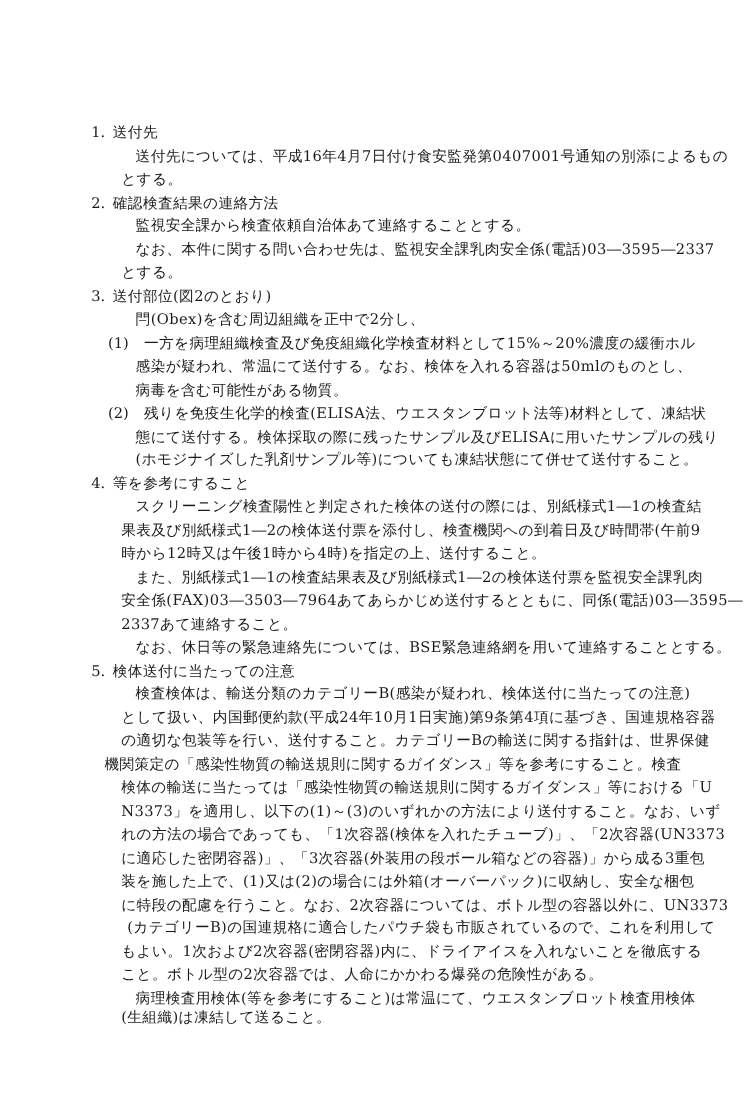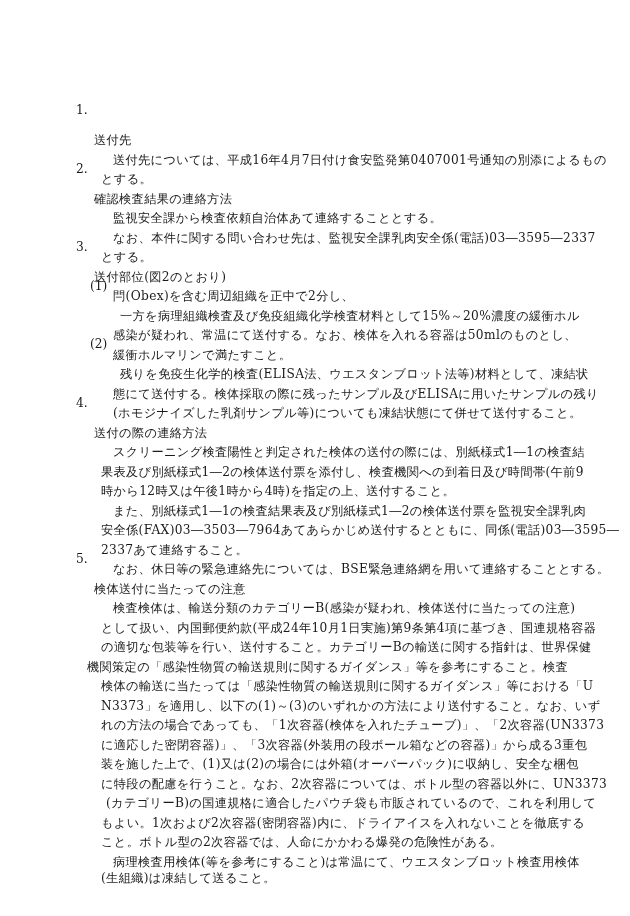--- a/index.html
+++ b/index.html
@@ -4,21 +4,21 @@
 <style>
   html, body { margin: 0; padding: 0; background: #ffffff; }
   body {
     width: 630px; height: 916px; overflow: hidden; position: relative;
     font-family: "DejaVu Serif", "Liberation Serif", serif;
     color: #1a1a1a;
   }
   .page { position: absolute; left: 0; top: 0; width: 630px; height: 916px; background: #fff; }
   .line {
     position: absolute; white-space: nowrap;
-    font-size: 12.2px; line-height: 16px; letter-spacing: 0.35px; margin-top: 30px;
+    font-size: 12.2px; line-height: 16px; letter-spacing: 0.35px;
   }
   .num { position: absolute; font-size: 12.2px; line-height: 16px; }
 </style>
 </head>
 <body>
 
 <div class="page">
 
   <div>
     <span class="num" style="left:76px;top:102px">1.</span>
@@ -37,34 +37,34 @@
 
   <div>
     <span class="num" style="left:76px;top:239px">3.</span>
     <span class="line" style="left:94px;top:239px">送付部位(図2のとおり)</span>
     <span class="line" style="left:113px;top:258px">閂(Obex)を含む周辺組織を正中で2分し、</span>
 
     <div>
       <span class="num" style="left:90px;top:278px">(1)</span>
       <span class="line" style="left:120px;top:278px">一方を病理組織検査及び免疫組織化学検査材料として15%～20%濃度の緩衝ホル</span>
       <span class="line" style="left:113px;top:297px">感染が疑われ、常温にて送付する。なお、検体を入れる容器は50mlのものとし、</span>
-      <span class="line" style="left:113px;top:317px">緩衝ホルマリンで満たすこと。</span>
+      <span class="line" style="left:113px;top:317px">病毒を含む可能性がある物質。</span>
     </div>
 
     <div>
       <span class="num" style="left:90px;top:336px">(2)</span>
       <span class="line" style="left:120px;top:336px">残りを免疫生化学的検査(ELISA法、ウエスタンブロット法等)材料として、凍結状</span>
       <span class="line" style="left:113px;top:356px">態にて送付する。検体採取の際に残ったサンプル及びELISAに用いたサンプルの残り</span>
       <span class="line" style="left:113px;top:375px">(ホモジナイズした乳剤サンプル等)についても凍結状態にて併せて送付すること。</span>
     </div>
   </div>
 
   <div>
     <span class="num" style="left:76px;top:395px">4.</span>
-    <span class="line" style="left:94px;top:395px">送付の際の連絡方法</span>
+    <span class="line" style="left:94px;top:395px">等を参考にすること</span>
     <span class="line" style="left:113px;top:414px">スクリーニング検査陽性と判定された検体の送付の際には、別紙様式1―1の検査結</span>
     <span class="line" style="left:101px;top:434px">果表及び別紙様式1―2の検体送付票を添付し、検査機関への到着日及び時間帯(午前9</span>
     <span class="line" style="left:101px;top:453px">時から12時又は午後1時から4時)を指定の上、送付すること。</span>
     <span class="line" style="left:113px;top:473px">また、別紙様式1―1の検査結果表及び別紙様式1―2の検体送付票を監視安全課乳肉</span>
     <span class="line" style="left:101px;top:492px">安全係(FAX)03―3503―7964あてあらかじめ送付するとともに、同係(電話)03―3595―</span>
     <span class="line" style="left:101px;top:512px">2337あて連絡すること。</span>
     <span class="line" style="left:113px;top:531px">なお、休日等の緊急連絡先については、BSE緊急連絡網を用いて連絡することとする。</span>
   </div>
 
   <div>

